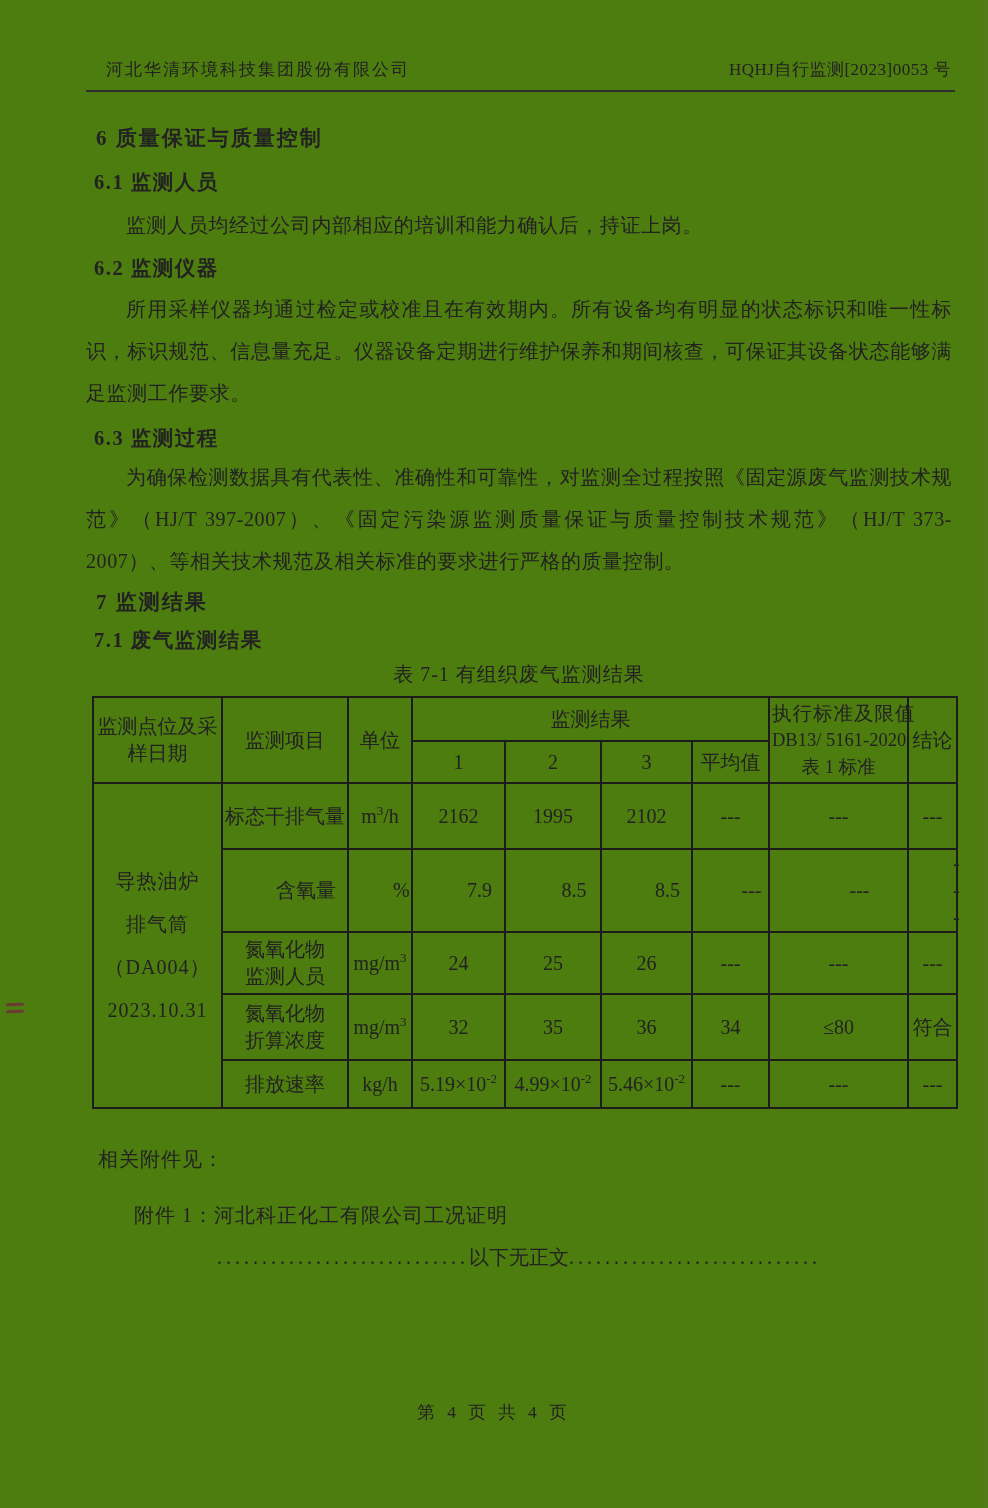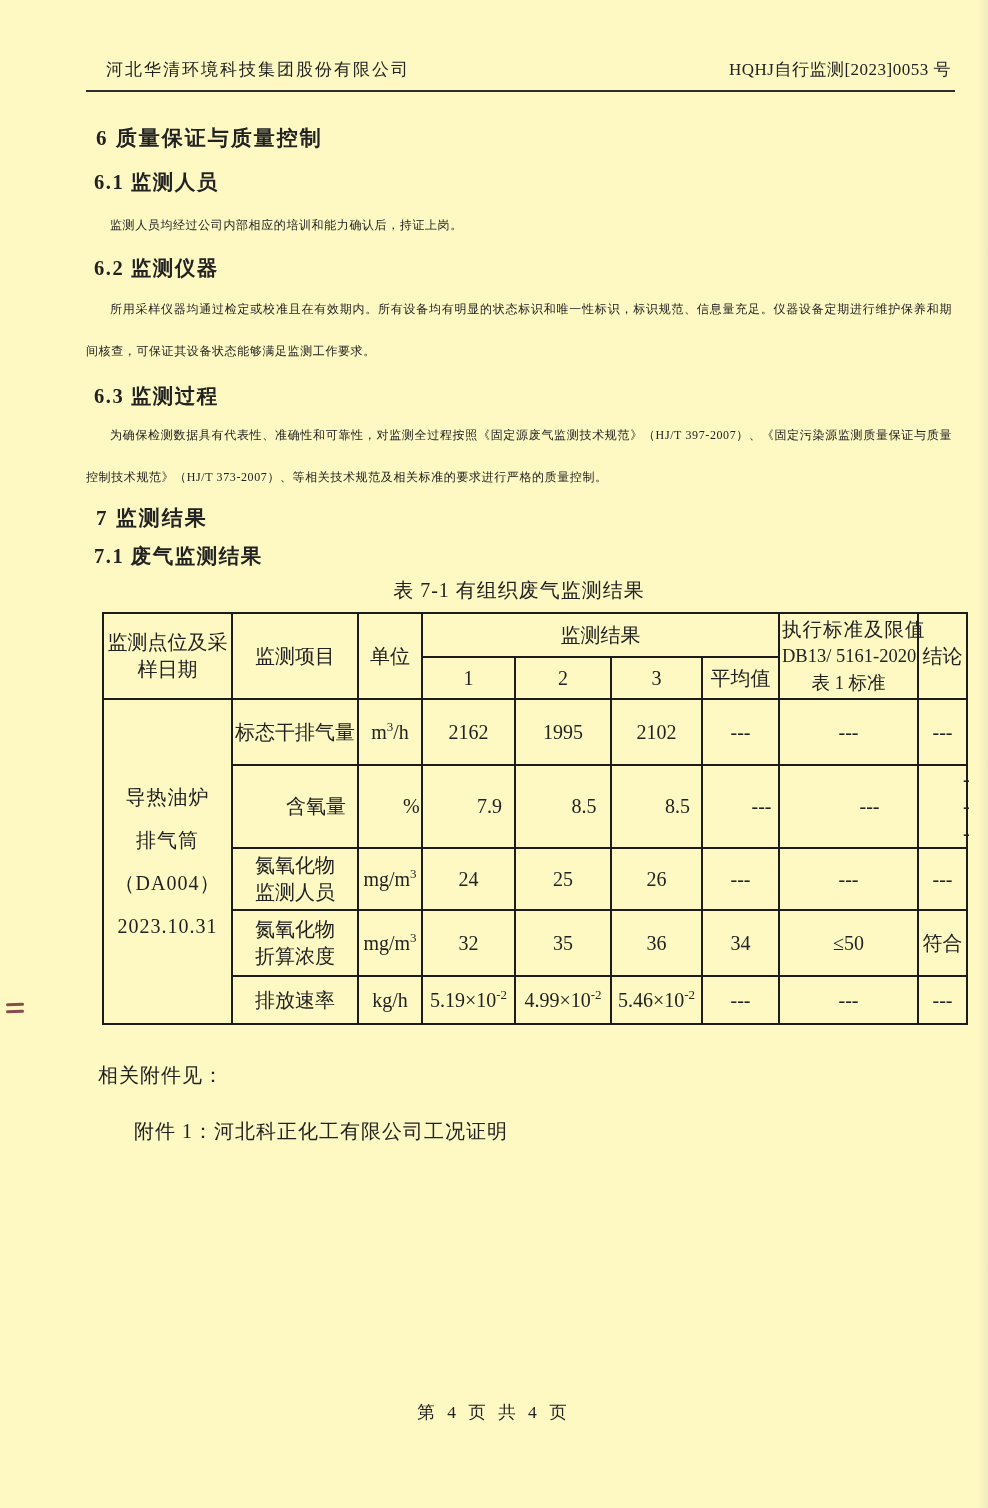--- a/index.html
+++ b/index.html
@@ -1,21 +1,21 @@
 <!DOCTYPE html>
 <html><head>
 <meta charset="utf-8">
 <style>
   * { margin:0; padding:0; box-sizing:border-box; }
   html,body { background:#e8e8e6; }
   .page {
     position:relative;
     width:988px; height:1508px;
     margin:0 auto;
-    background:#fef9c3;
+    background:#4d7c0f;
     font-family:"Liberation Serif","DejaVu Serif",serif;
     color:#222;
     overflow:hidden;
   }
   .doc-header {
     margin:0 33px 0 86px;
     padding:58px 4px 9px 4px;
     border-bottom:2px solid #2e2e2e;
     display:flex; justify-content:space-between; align-items:flex-end;
     font-size:17px;
@@ -26,30 +26,30 @@
   .h-sec {
     font-size:21px; font-weight:bold; line-height:28px;
     padding-left:10px; letter-spacing:2px;
   }
   .h-sec.s6  { margin-top:32px; }
   .h-sub {
     font-size:20.5px; font-weight:bold; line-height:28px;
     padding-left:8px; letter-spacing:1.5px;
   }
   .para {
-    font-size:12px; line-height:42px; text-indent:2em;
+    font-size:20px; line-height:42px; text-indent:2em;
     text-align:justify; letter-spacing:0.6px;
   }
   .mt16{margin-top:16px}.mt8{margin-top:8px}.mt6{margin-top:6px}.mt10{margin-top:10px}.mt4{margin-top:4px}
   .tbl-title {
     margin-top:6px; text-align:center;
     font-size:20px; line-height:28px; letter-spacing:1px;
   }
   table.rtable {
-    margin-top:8px; margin-left:16px;
+    margin-top:8px; margin-left:6px;
     border-collapse:collapse; table-layout:fixed;
     width:864px;
     font-size:20px;
   }
   .rtable th, .rtable td {
     border:2px solid #1c1c1c;
     text-align:center; vertical-align:middle;
     font-weight:normal;
     padding:0 2px;
     line-height:27px;
@@ -183,40 +183,43 @@
         <tr class="r3">
           <td>
             <div>氮氧化物</div>
             <div>折算浓度</div>
           </td>
           <td><span>mg/m</span><sup>3</sup><span></span></td>
           <td>32</td>
           <td>35</td>
           <td>36</td>
           <td>34</td>
-          <td>≤50</td>
+          <td>≤80</td>
           <td>符合</td>
         </tr>
         <tr class="r4">
           <td>
               <div>排放速率</div>
             </td>
           <td><span>kg/h</span><sup></sup><span></span></td>
           <td><span>5.19×10</span><sup>-2</sup></td>
           <td><span>4.99×10</span><sup>-2</sup></td>
           <td><span>5.46×10</span><sup>-2</sup></td>
           <td><span>---</span><sup></sup></td>
           <td>---</td>
           <td>---</td>
         </tr>
       </tbody>
     </table>
 
     <div class="attach-intro">相关附件见：</div>
     <div class="attach-item">附件 1：河北科正化工有限公司工况证明</div>
+    <div class="end-line">
+      <span class="dots">............................</span><span>以下无正文</span><span class="dots">............................</span>
+    </div>
   </div>
 
   <div class="doc-footer">第 4 页 共 4 页</div>
 
   <div class="artifact">
       <i></i>
       <i></i>
     </div>
 </div>
 

